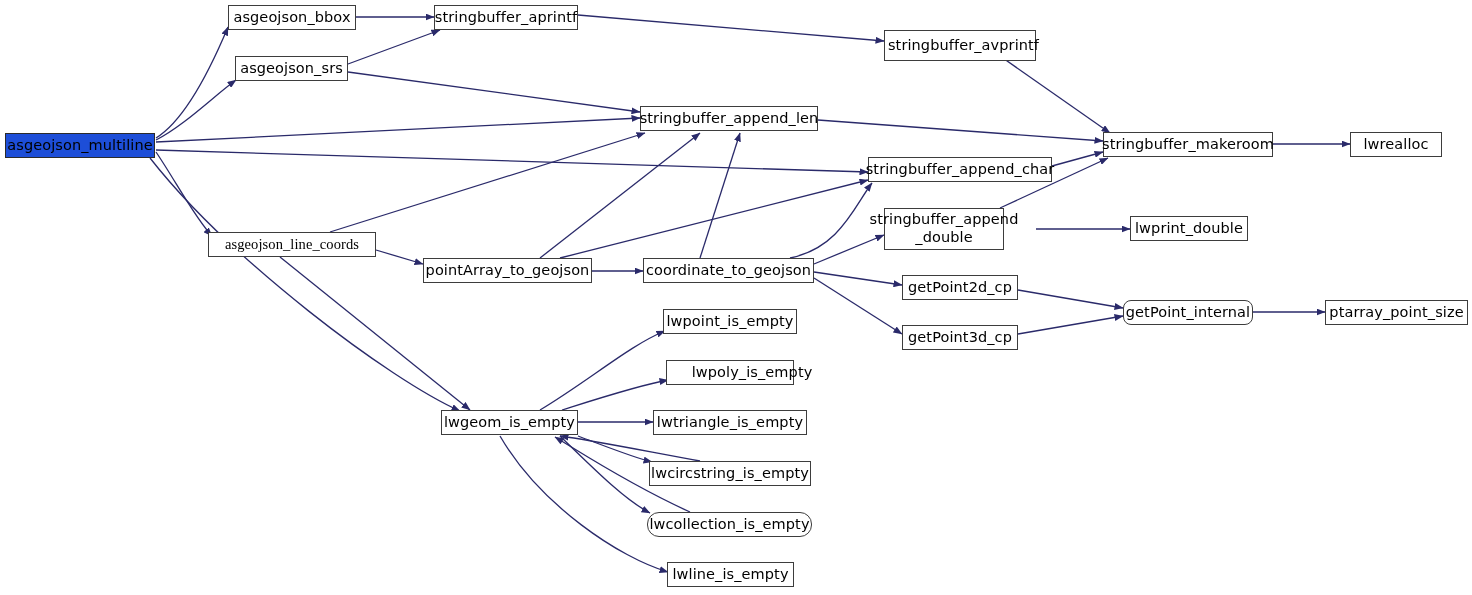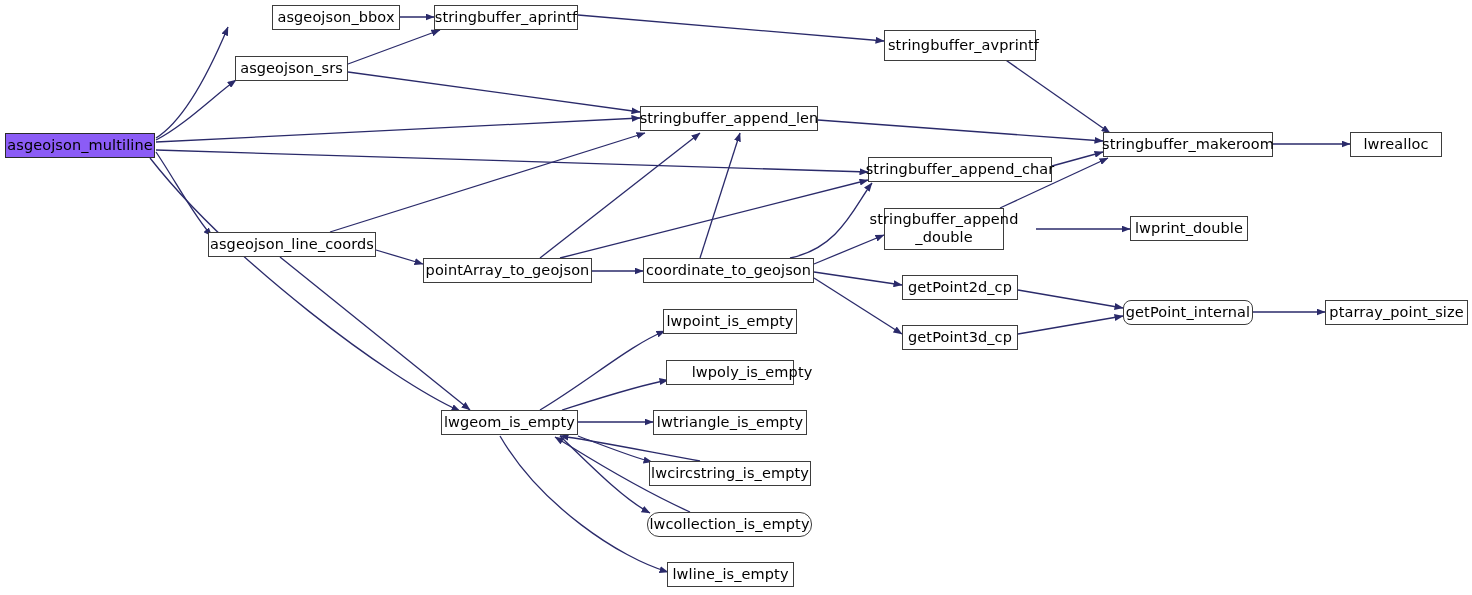--- a/index.html
+++ b/index.html
@@ -32,21 +32,21 @@
     font-size: 14.5px;
     line-height: 1.22;
     display: flex;
     align-items: center;
     justify-content: center;
     text-align: center;
     white-space: pre;
     letter-spacing: 0.1px;
   }
   .node.root {
-    background: #8b5cf6;
+    background: #1d4ed8;
     border: 1px solid #2b2b2b;
   }
 </style>
 </head>
 <body>
 
 <div id="canvas">
   <svg id="edge-layer" viewBox="0 0 1472 595">
     <defs>
       <marker id="arrowhead" markerWidth="9" markerHeight="7" refX="8.5" refY="3.5" orient="auto" markerUnits="userSpaceOnUse">
@@ -89,32 +89,32 @@
         <path d="M 578,422 L 653,422" fill="none" stroke="#2a2a6a" stroke-width="1.3" marker-end="url(#arrowhead)"></path>
         <path d="M 578,436 C 610,448 635,458 652,462" fill="none" stroke="#2a2a6a" stroke-width="1.3" marker-end="url(#arrowhead)"></path>
         <path d="M 560,436 C 595,470 625,500 650,513" fill="none" stroke="#2a2a6a" stroke-width="1.3" marker-end="url(#arrowhead)"></path>
         <path d="M 500,436 C 540,505 620,558 668,572" fill="none" stroke="#2a2a6a" stroke-width="1.3" marker-end="url(#arrowhead)"></path>
         <path d="M 700,461 C 640,450 590,440 560,436" fill="none" stroke="#2a2a6a" stroke-width="1.3" marker-end="url(#arrowhead)"></path>
         <path d="M 690,512 C 630,485 580,452 555,437" fill="none" stroke="#2a2a6a" stroke-width="1.3" marker-end="url(#arrowhead)"></path>
       </g>
   </svg>
   <div id="nodes">
       <div class="node root" style="left: 5px; top: 133px; width: 150px; height: 25px;">asgeojson_multiline</div>
-      <div class="node" style="left: 228px; top: 5px; width: 128px; height: 25px; margin-left: 44px;">asgeojson_bbox</div>
+      <div class="node" style="left: 228px; top: 5px; width: 128px; height: 25px;">asgeojson_bbox</div>
       <div class="node" style="left: 235px; top: 56px; width: 113px; height: 25px;">asgeojson_srs</div>
       <div class="node" style="left: 434px; top: 5px; width: 144px; height: 25px;">stringbuffer_aprintf</div>
       <div class="node" style="left: 884px; top: 30px; width: 152px; height: 31px; padding-left: 7px;">stringbuffer_avprintf</div>
       <div class="node" style="left: 640px; top: 106px; width: 178px; height: 25px;">stringbuffer_append_len</div>
       <div class="node" style="left: 1103px; top: 132px; width: 170px; height: 25px;">stringbuffer_makeroom</div>
       <div class="node" style="left: 1350px; top: 132px; width: 92px; height: 25px;">lwrealloc</div>
       <div class="node" style="left: 868px; top: 157px; width: 184px; height: 25px;">stringbuffer_append_char</div>
       <div class="node" style="left: 884px; top: 208px; width: 120px; height: 42px;">stringbuffer_append
 _double</div>
       <div class="node" style="left: 1130px; top: 216px; width: 118px; height: 25px;">lwprint_double</div>
-      <div class="node" style="left: 208px; top: 232px; width: 168px; height: 25px;">asgeojson_line_coords</div>
+      <div class="node" style="left: 208px; top: 232px; width: 168px; height: 25px; font-family: Liberation Serif, serif;">asgeojson_line_coords</div>
       <div class="node" style="left: 423px; top: 258px; width: 169px; height: 25px;">pointArray_to_geojson</div>
       <div class="node" style="left: 643px; top: 258px; width: 171px; height: 25px;">coordinate_to_geojson</div>
       <div class="node" style="left: 902px; top: 275px; width: 116px; height: 25px;">getPoint2d_cp</div>
       <div class="node" style="left: 902px; top: 325px; width: 116px; height: 25px;">getPoint3d_cp</div>
       <div class="node" style="left: 1123px; top: 300px; width: 130px; height: 25px; border-radius: 8px;">getPoint_internal</div>
       <div class="node" style="left: 1325px; top: 300px; width: 143px; height: 25px;">ptarray_point_size</div>
       <div class="node" style="left: 663px; top: 309px; width: 134px; height: 25px;">lwpoint_is_empty</div>
       <div class="node" style="left: 666px; top: 360px; width: 128px; height: 25px; padding-left: 44px;">lwpoly_is_empty</div>
       <div class="node" style="left: 653px; top: 410px; width: 154px; height: 25px;">lwtriangle_is_empty</div>
       <div class="node" style="left: 649px; top: 461px; width: 162px; height: 25px;">lwcircstring_is_empty</div>

